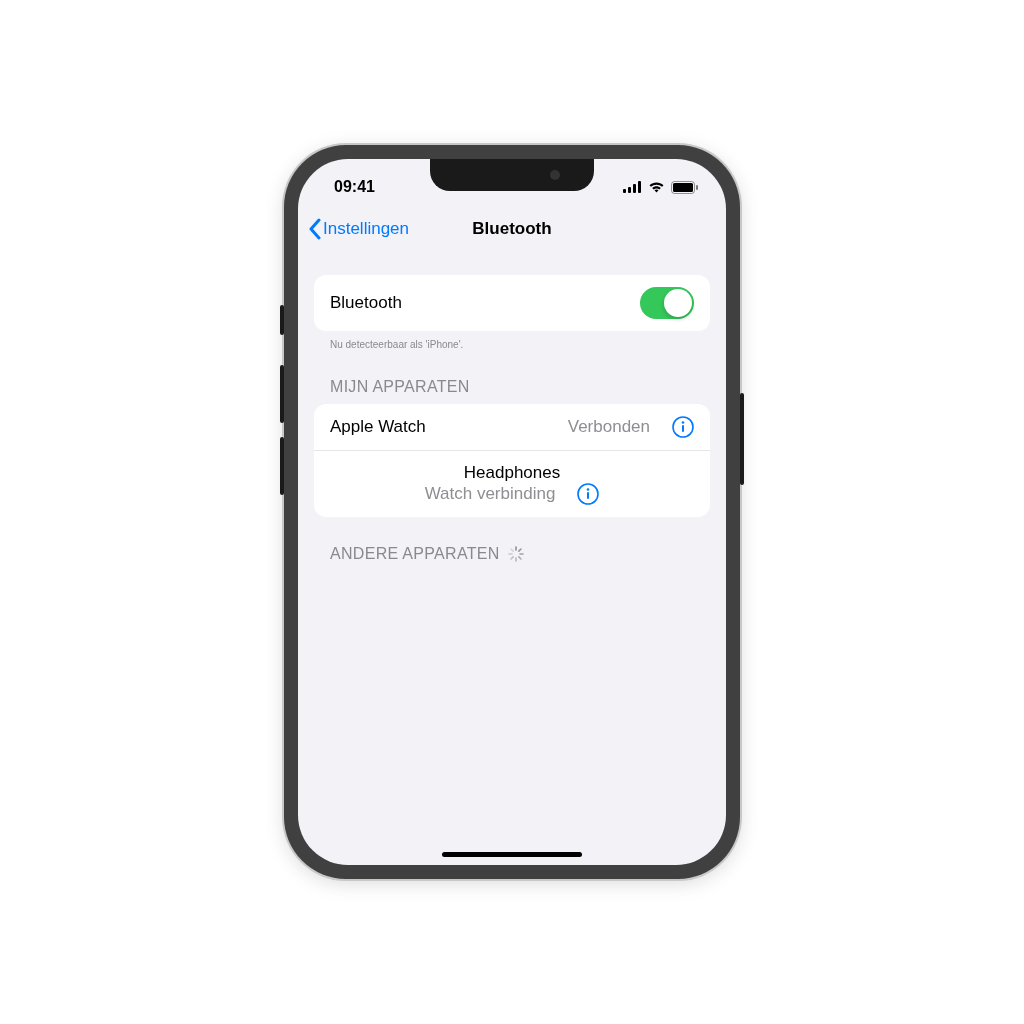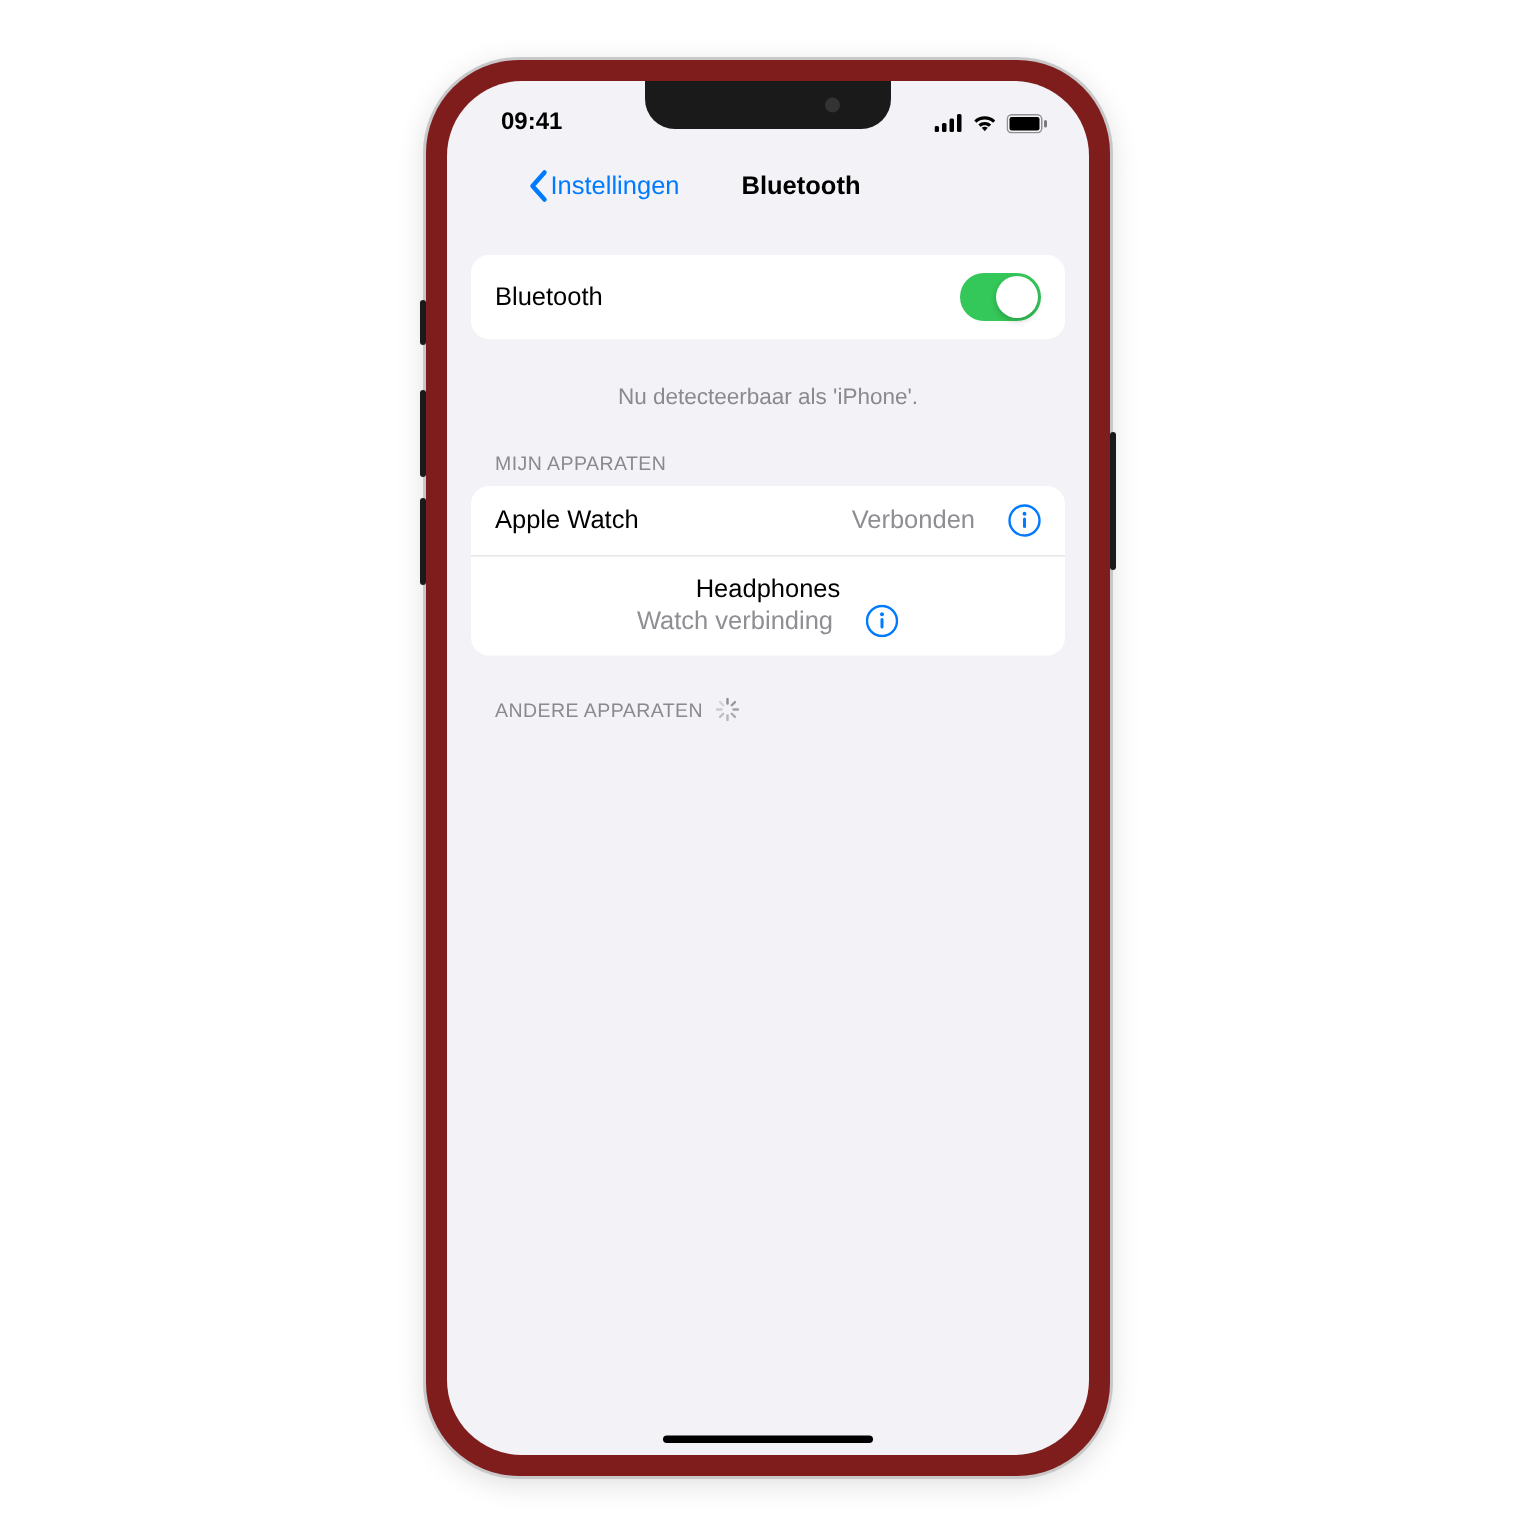--- a/index.html
+++ b/index.html
@@ -7,27 +7,26 @@
       width: 1024px;
       height: 1024px;
       background: #ffffff;
       display: flex;
       align-items: center;
       justify-content: center;
       font-family: -apple-system, BlinkMacSystemFont, "Helvetica Neue", Arial, sans-serif;
     }
     .phone-frame {
       width: 456px;
-      height: 944px;
-      background: #7f1d1d;
+      height: 734px;
+      background: #404040;
       border-radius: 62px;
       padding: 14px;
       position: relative;
       box-shadow: 0 0 0 2px #c8c8c8, 0 4px 20px rgba(0,0,0,0.15);
-      text-align: center;
     }
     .phone-side-btn {
       position: absolute;
       background: #1a1a1a;
       border-radius: 2px;
     }
     .btn-silence { left: -4px; top: 160px; width: 4px; height: 30px; }
     .btn-vol-up { left: -4px; top: 220px; width: 4px; height: 58px; }
     .btn-vol-down { left: -4px; top: 292px; width: 4px; height: 58px; }
     .btn-power { right: -4px; top: 248px; width: 4px; height: 92px; }
@@ -77,21 +76,20 @@
       align-items: center;
       gap: 6px;
     }
     .signal-icon svg, .wifi-icon svg, .battery-icon svg { display: block; }
     .nav-bar {
       height: 44px;
       display: flex;
       align-items: center;
       position: relative;
       padding: 0 10px;
-      margin-left: 44px;
     }
     .back-button {
       display: flex;
       align-items: center;
       color: #007aff;
       font-size: 17px;
       gap: 2px;
     }
     .chevron-left-icon svg { display: block; }
     .nav-title {
@@ -143,27 +141,26 @@
       position: absolute;
       top: 2px;
       right: 2px;
       width: 28px;
       height: 28px;
       background: #fff;
       border-radius: 50%;
       box-shadow: 0 2px 4px rgba(0,0,0,0.2);
     }
     .footer-text {
-      font-size: 15px;
+      font-size: 10px;
       color: #8a8a8e;
       padding: 8px 16px 0 16px;
-      margin-top: 22px;
     }
     .section-header {
-      font-size: 13px;
+      font-size: 16px;
       color: #8a8a8e;
       letter-spacing: 0.3px;
       padding: 28px 16px 8px 16px;
       display: flex;
       align-items: center;
       gap: 8px;
       text-transform: uppercase;
     }
     .info-button {
       display: flex;

